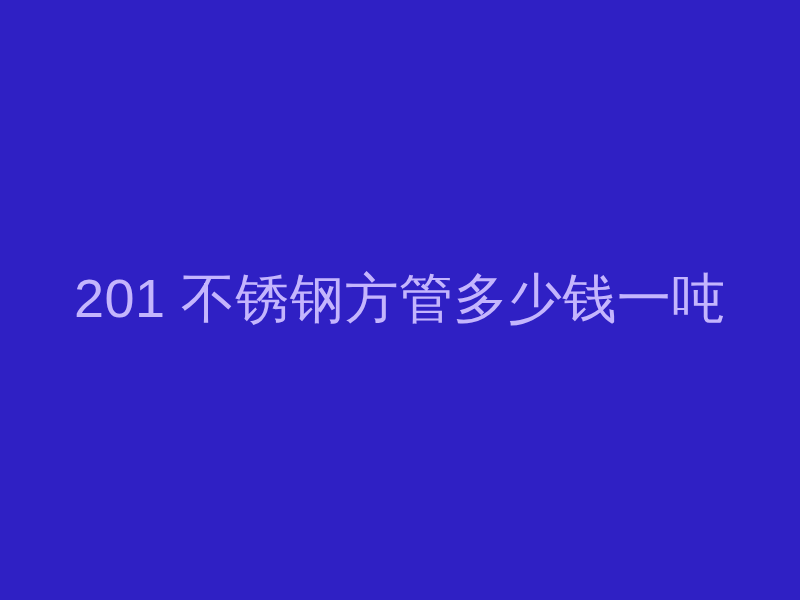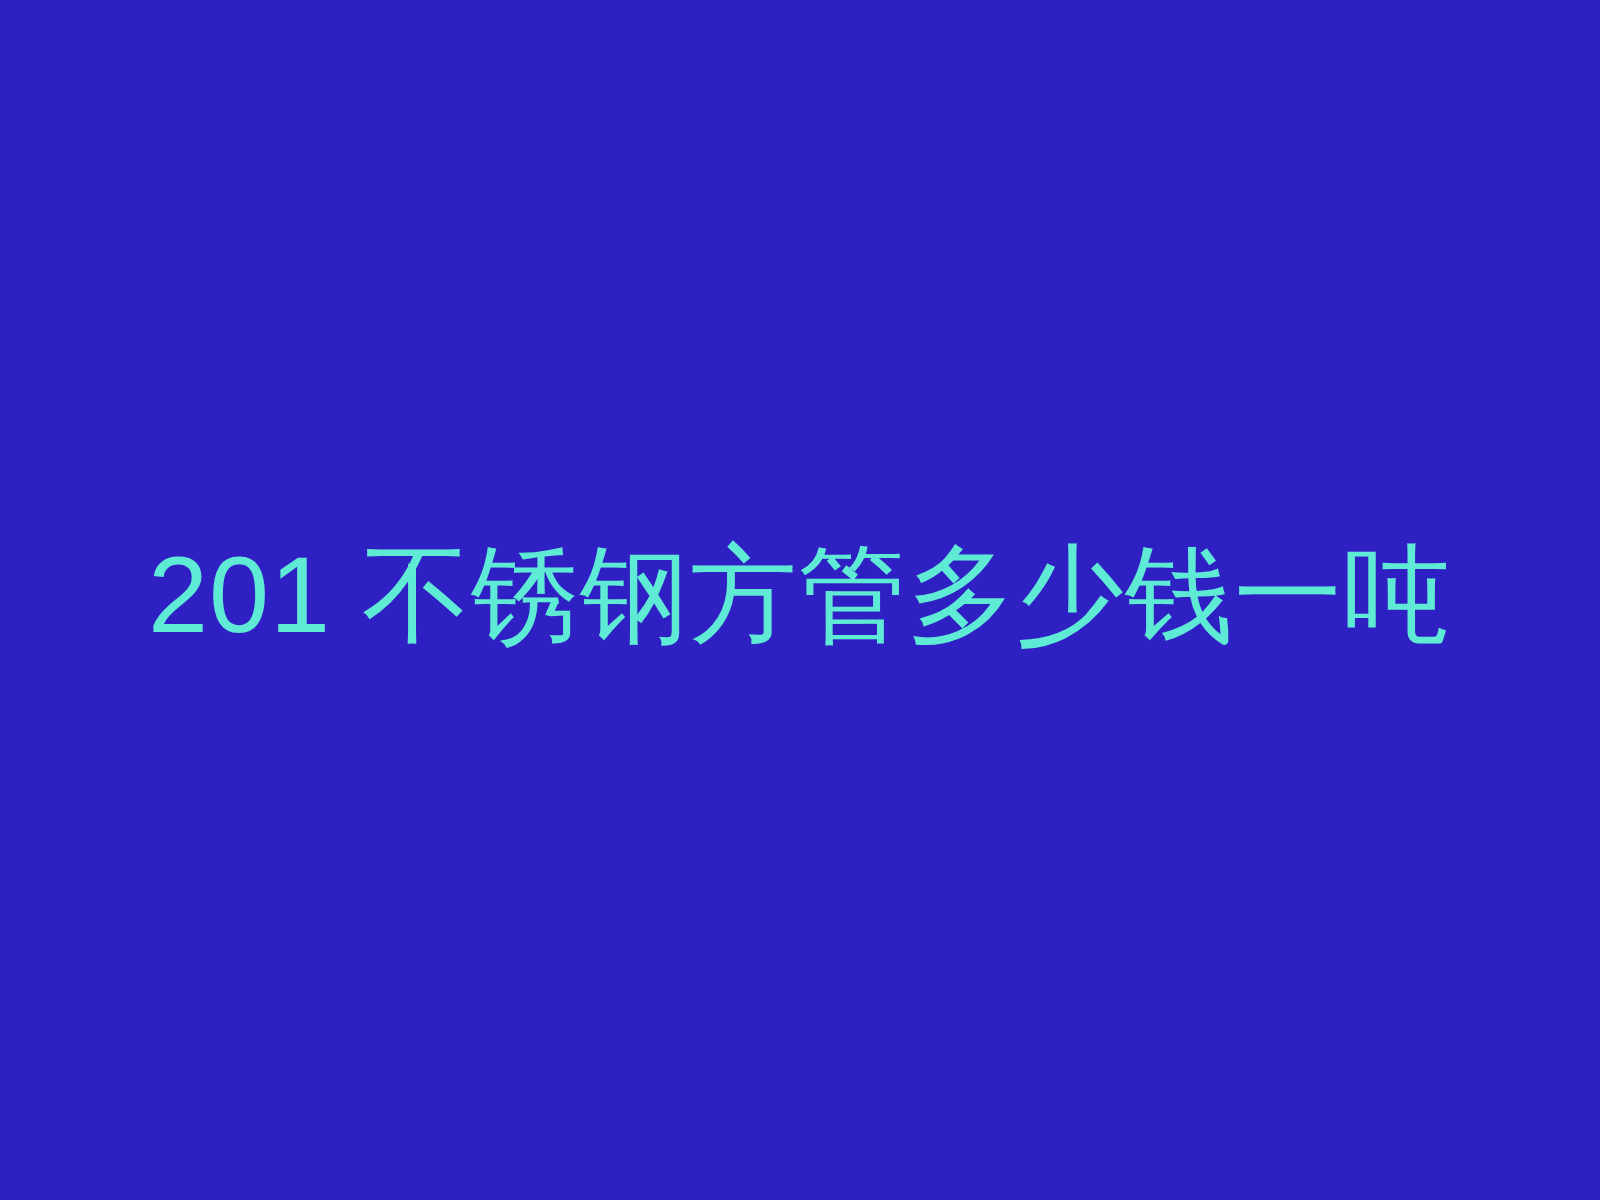--- a/index.html
+++ b/index.html
@@ -50,15 +50,15 @@
     letter-spacing: 0.5px;
     white-space: nowrap;
     -webkit-font-smoothing: antialiased;
   }
 </style>
 </head>
 <body>
 
 <div id="banner" style="background-color: rgb(47, 32, 196);">
   <div id="headline-block">
-    <h1 id="headline" style="color: #5eead4;">201 不锈钢方管多少钱一吨</h1>
+    <h1 id="headline" style="color: #c4b5fd;">201 不锈钢方管多少钱一吨</h1>
   </div>
 </div>
 
 </body></html>

